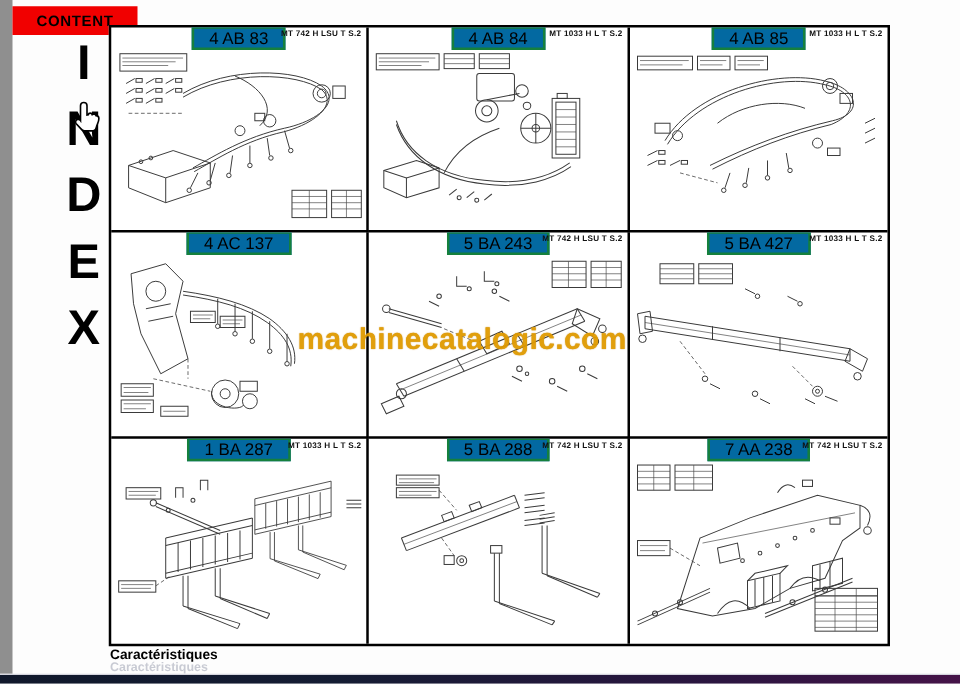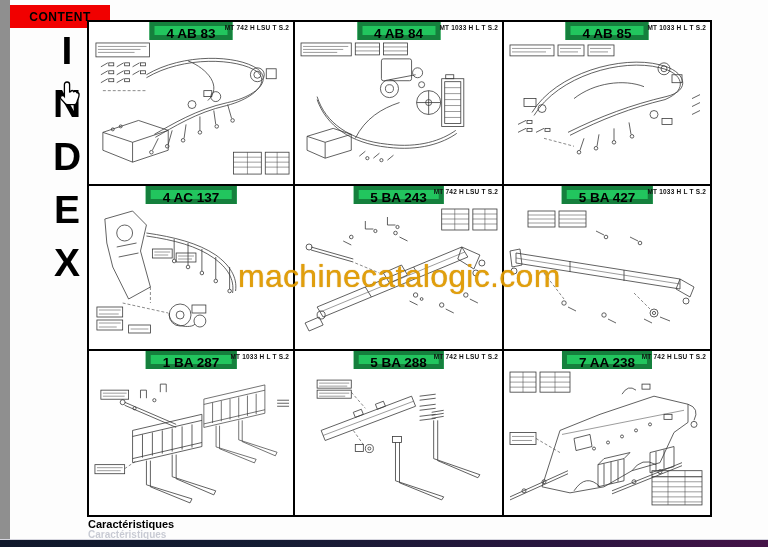--- a/index.html
+++ b/index.html
@@ -23,33 +23,33 @@
 
   .grid { position:absolute; left:87px; top:20px; width:625px; height:497px;
           border:2px solid #000; display:grid;
           grid-template-columns:206px 209px 206px;
           grid-template-rows:164px 165px 164px; background:#fff; }
   .cell { position:relative; border-right:2px solid #000; border-bottom:2px solid #000; overflow:hidden; }
   .cell.c3 { border-right:none; }
   .cell.r3 { border-bottom:none; }
 
   .code-box { position:absolute; top:-1px; left:50%; transform:translateX(-50%);
-              border:5px solid #15803d; background:#22c55e; padding:0 12px; height:19px;
-              line-height:16px; font-weight:bold; font-size:13.5px; white-space:nowrap;
+              border:2px solid #15803d; background:#0369a1; padding:0 12px; height:19px;
+              line-height:16px; font-weight:normal; font-size:13.5px; white-space:nowrap;
               z-index:3; cursor:pointer; }
   .model { position:absolute; top:2px; right:4px; font-size:6.5px; font-weight:bold;
            letter-spacing:.2px; color:#111; z-index:3; }
 
   svg.diagram { position:absolute; left:0; top:17px; width:100%; height:calc(100% - 17px); }
   .d * { stroke:#3a3a3a; stroke-width:.8; fill:none; }
   .d .t { stroke-width:.55; stroke:#4a4a4a; }        
   .d .th { stroke-width:1.1; }
   .d .dash { stroke-dasharray:3 2; stroke-width:.6; }
 
-  .watermark { position:absolute; left:238px; top:258px; font-size:32px; font-weight:normal;
+  .watermark { position:absolute; left:238px; top:258px; font-size:24px; font-weight:bold;
                color:#e09a00; letter-spacing:.3px; z-index:10; opacity:.95;
                text-shadow:0 0 1px #c78800; white-space:nowrap; }
 
   .footer-label { position:absolute; left:88px; top:518px; font-size:11px; font-weight:bold; color:#000; }
   .footer-ghost { position:absolute; left:88px; top:529px; font-size:10px; font-weight:bold;
                   color:#7a8096; opacity:.4; }
 
   .bottom-bar { position:absolute; left:0; top:539px; width:768px; height:8px;
                 border-top:1px solid #d5d5de;
                 background:linear-gradient(to right,#10182b 0%,#141c33 35%,#2b1540 75%,#451348 100%); }

